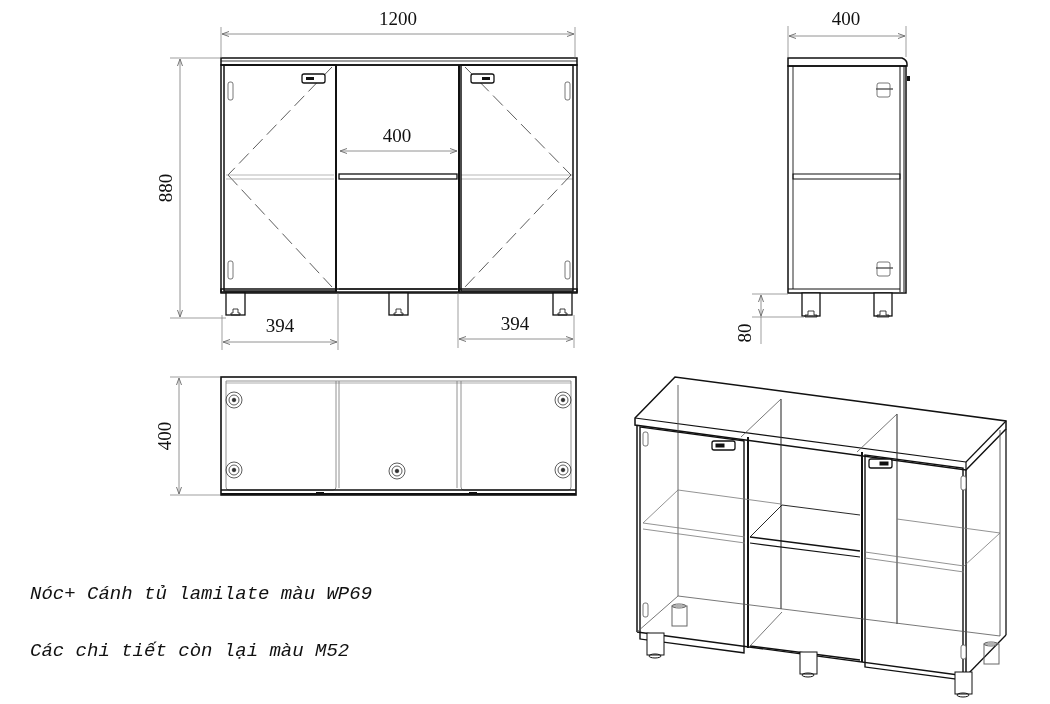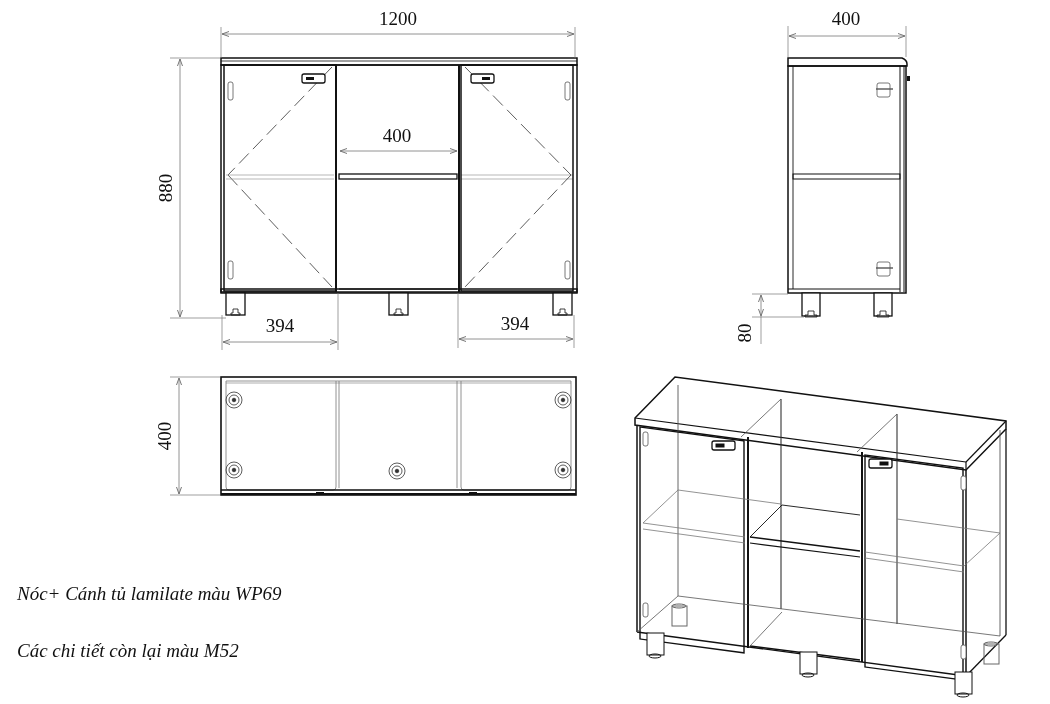--- a/index.html
+++ b/index.html
@@ -1,19 +1,19 @@
 <!DOCTYPE html>
 <html><head>
 <meta charset="utf-8">
 <style>
   html,body{margin:0;padding:0;background:#ffffff;}
   body{width:1050px;height:704px;position:relative;overflow:hidden;font-family:"Liberation Serif",serif;color:#111;}
   #drawing{position:absolute;left:0;top:0;width:1050px;height:704px;}
   .dim{font-family:"Liberation Serif",serif;font-size:19px;fill:#111;}
-  .note{position:absolute;left:17px;font-family:Liberation Serif, serif;font-style:italic;font-size:19px;color:#111;white-space:nowrap;text-align:right;}
+  .note{position:absolute;left:30px;font-family:Liberation Mono, monospace;font-style:italic;font-size:19px;color:#111;white-space:nowrap;text-align:right;}
   #note-1{top:583px;}
   #note-2{top:640px;}
 </style>
 </head>
 <body>
 
 <svg id="drawing" viewBox="0 0 1050 704" xmlns="http://www.w3.org/2000/svg">
   <defs>
     <marker id="arr" markerWidth="8" markerHeight="8" refX="7" refY="4" orient="auto-start-reverse" markerUnits="userSpaceOnUse">
       <path d="M0,1.5 L7,4 L0,6.5" fill="none" stroke="#777" stroke-width="1"></path>

